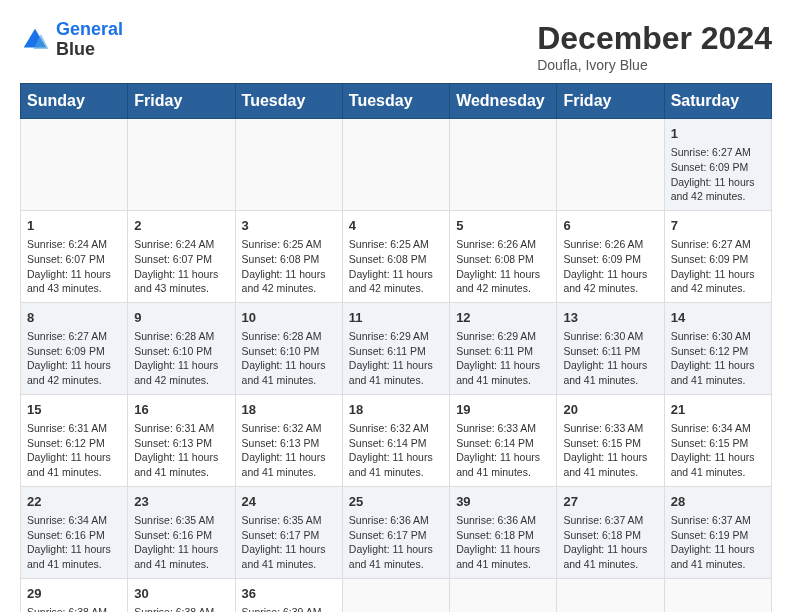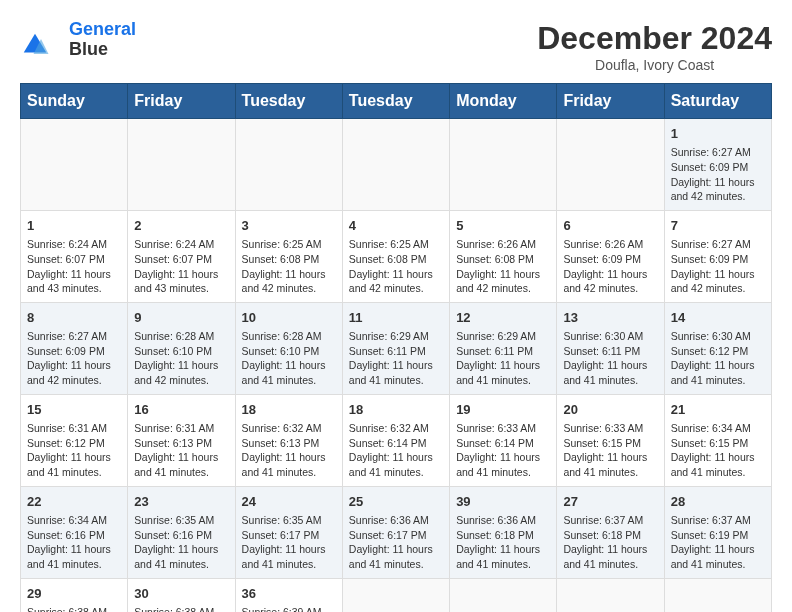--- a/index.html
+++ b/index.html
@@ -11,36 +11,36 @@
       padding: 20px;
     }
     .header {
       display: flex;
       justify-content: space-between;
       align-items: flex-start;
       margin-bottom: 10px;
     }
     .logo {
       display: flex;
-      align-items: flex-end;
-      gap: 19px;
+      align-items: center;
+      gap: 6px;
     }
     .logo-text {
       font-size: 18px;
       font-weight: bold;
       color: #333;
       line-height: 1.1;
     }
     .logo-text span { color: #1a73e8; }
     .logo-icon {
       width: 30px;
       height: 30px;
     }
     .title-block {
-      text-align: center;
+      text-align: left;
     }
     .month-title {
       font-size: 32px;
       font-weight: bold;
       color: #333;
     }
     .location {
       font-size: 14px;
       color: #555;
     }
@@ -95,32 +95,32 @@
     <svg class="logo-icon" viewBox="0 0 40 40">
       <polygon points="20,5 35,30 5,30" fill="#1a73e8"></polygon>
       <polygon points="28,12 38,32 18,32" fill="#4fa3e0" opacity="0.6"></polygon>
     </svg>
     <div class="logo-text">
       <span>General</span><br>Blue
     </div>
   </div>
   <div class="title-block">
     <div class="month-title">December 2024</div>
-    <div class="location">Doufla, Ivory Coast</div>
+    <div class="location">Doufla, Ivory Blue</div>
   </div>
 </div>
 
 <table>
   <thead>
     <tr>
     <th>Sunday</th>
         <th>Friday</th>
         <th>Tuesday</th>
         <th>Tuesday</th>
-        <th>Monday</th>
+        <th>Wednesday</th>
         <th>Friday</th>
         <th>Saturday</th>
       </tr>
   </thead>
   <tbody id="calendar-body">
   <tr>
         <td class="empty"></td>
         <td class="empty"></td>
         <td class="empty"></td>
         <td class="empty"></td>

